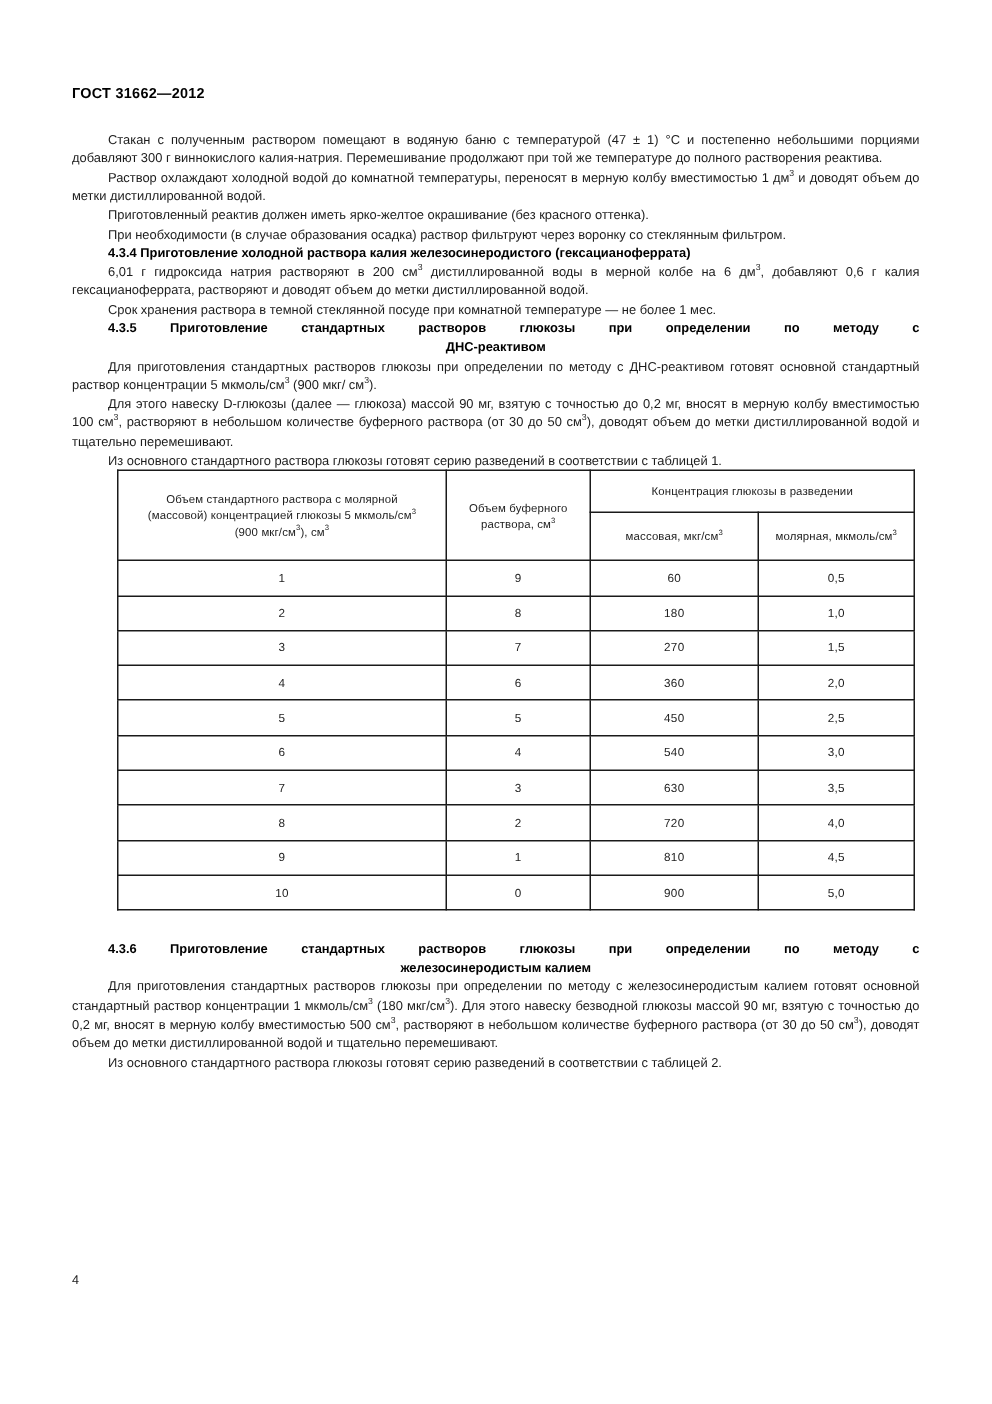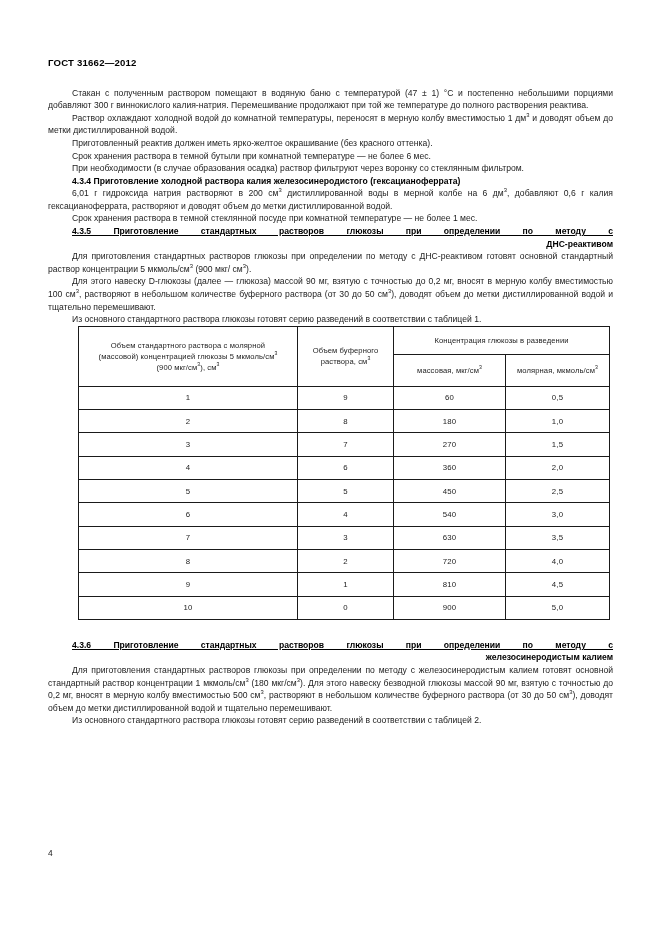--- a/index.html
+++ b/index.html
@@ -59,26 +59,25 @@
     line-height: 12.6px;
     text-indent: 24px;
     text-align: justify;
     color: #000;
   }
   p.heading .l1 {
     display: block;
     text-indent: 24px;
     text-align: justify;
     text-align-last: justify;
-    text-decoration: underline;
   }
   p.heading .l2 {
     display: block;
     text-indent: 0;
-    text-align: right;
+    text-align: center;
   }
 
   sup { font-size: 0.68em; vertical-align: super; line-height: 0; }
 
   
   .table-caption {
     font-size: 8px;
     letter-spacing: 2.4px;
     color: #2a2a2a;
     margin: 18px 0 7px 0;
@@ -134,21 +133,20 @@
   <div class="content">
 
     <div class="std-header">ГОСТ 31662—2012</div>
 
     <p class="para"><span>Стакан с полученным раствором помещают в водяную баню с температурой (47 ± 1) °С и постепенно небольшими порциями добавляют 300 г виннокислого калия-натрия. Перемешивание продолжают при той же температуре до полного растворения реактива.</span></p>
 
     <p class="para"><span>Раствор охлаждают холодной водой до комнатной температуры, переносят в мерную колбу вместимостью 1 дм</span><sup>3</sup><span> и доводят объем до метки дистиллированной водой.</span></p>
 
     <p class="para"><span>Приготовленный реактив должен иметь ярко-желтое окрашивание (без красного оттенка).</span></p>
 
-    <p class="para"><span>Срок хранения раствора в темной бутыли при комнатной температуре — не более 6 мес.</span></p>
 
     <p class="para"><span>При необходимости (в случае образования осадка) раствор фильтруют через воронку со стеклянным фильтром.</span></p>
 
     <p class="heading"><span>4.3.4  Приготовление холодной раствора калия железосинеродистого (гексацианоферрата)</span></p>
 
     <p class="para"><span>6,01 г гидроксида натрия растворяют в 200 см</span><sup>3</sup><span> дистиллированной воды в мерной колбе на 6 дм</span><sup>3</sup><span>, добавляют 0,6 г калия гексацианоферрата, растворяют и доводят объем до метки дистиллированной водой.</span></p>
 
     <p class="para"><span>Срок хранения раствора в темной стеклянной посуде при комнатной температуре — не более 1 мес.</span></p>
 
     <p class="heading">

